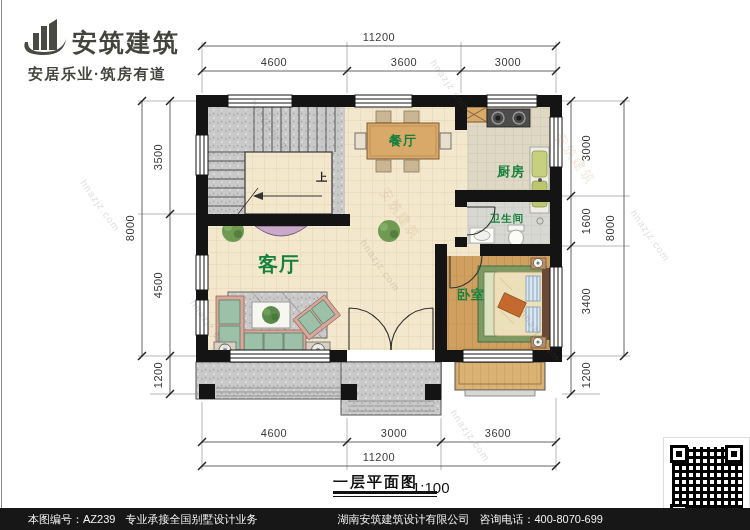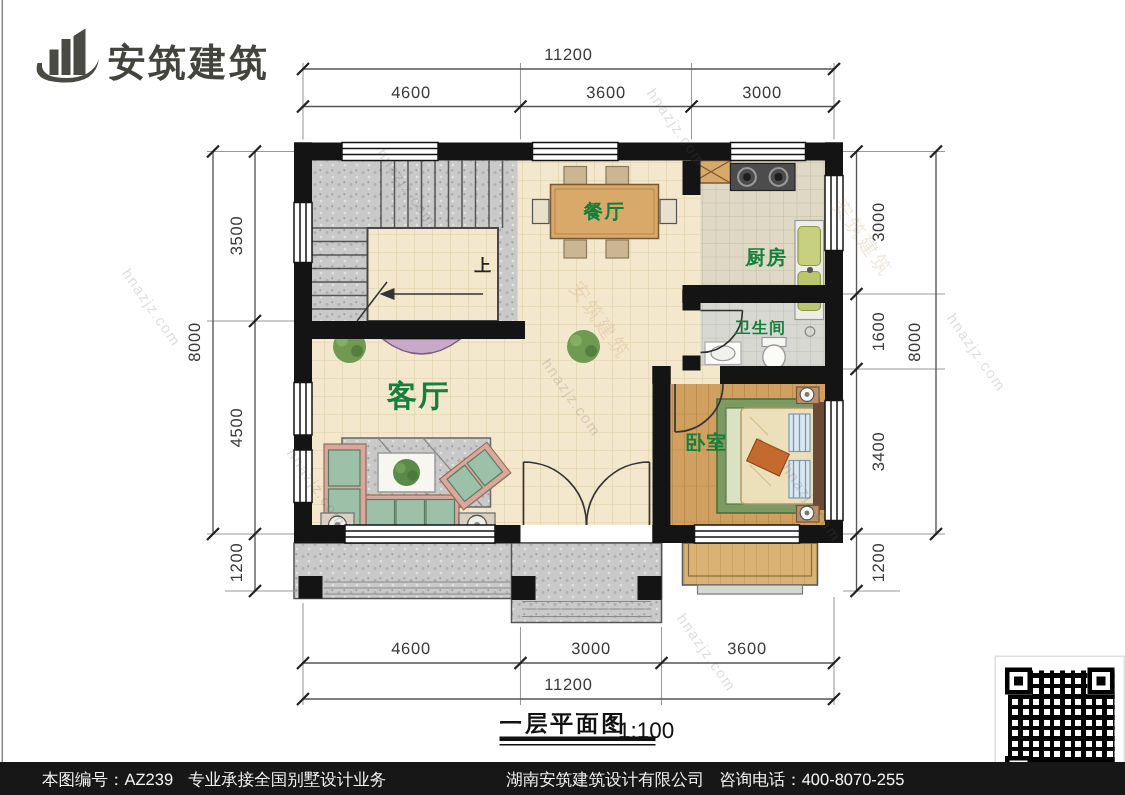--- a/index.html
+++ b/index.html
@@ -52,20 +52,21 @@
 <div id="logo">
   <div id="logo-row">
     <svg width="48" height="42" viewBox="0 0 48 42">
       <path d="M5,26 Q1,38 21,39 Q44,40 46,23 Q42,36 24,36 Q7,36 8,26 Z" fill="#4a4a44"></path>
       <rect x="13" y="17" width="6" height="17" fill="#4a4a44"></rect>
       <rect x="21" y="10" width="6" height="24" fill="#4a4a44"></rect>
       <polygon points="29,8 37,3 37,34 29,34" fill="#4a4a44"></polygon>
     </svg>
     <div id="logo-name">安筑建筑</div>
   </div>
+  <div id="logo-tagline">安居乐业·筑房有道</div>
 </div>
 
 <svg class="abs" style="left:0;top:0" width="750" height="530" viewBox="0 0 750 530">
   <defs>
     <pattern id="tile" width="12" height="12" patternUnits="userSpaceOnUse">
       <rect width="12" height="12" fill="#f3e8cd"></rect>
       <path d="M12,0 H0 V12" fill="none" stroke="#ddcfa8" stroke-width="0.8"></path>
     </pattern>
     <pattern id="granite" width="8" height="8" patternUnits="userSpaceOnUse">
       <rect width="8" height="8" fill="#c9c9c9"></rect>
@@ -369,14 +370,14 @@
   <div class="finder" style="left:6px;top:7px"></div>
   <div class="finder" style="right:6px;top:7px"></div>
   <div class="finder" style="left:6px;bottom:7px"></div>
 </div>
 <div id="web-char">网</div>
 
 <div id="footer">
   <span class="fs" id="plan-no">本图编号：AZ239</span>
   <span class="fs" id="service">专业承接全国别墅设计业务</span>
   <span class="fs" id="company">湖南安筑建筑设计有限公司</span>
-  <span class="fs" id="phone">咨询电话：400-8070-255</span>
+  <span class="fs" id="phone">咨询电话：400-8070-699</span>
 </div>
 
 </body></html>

